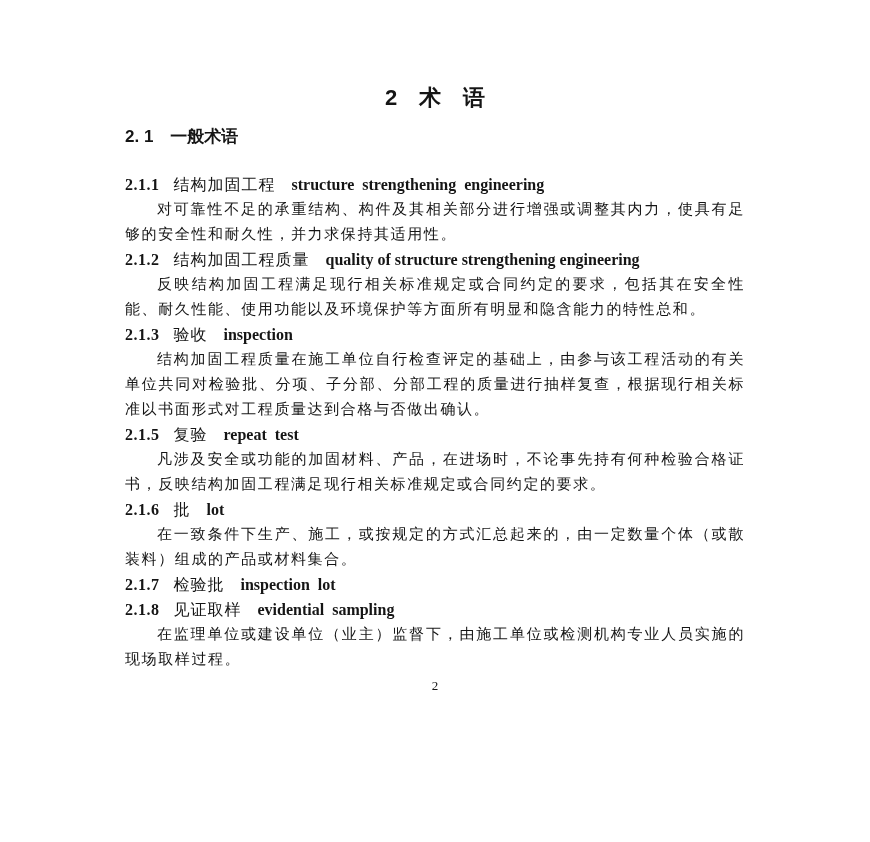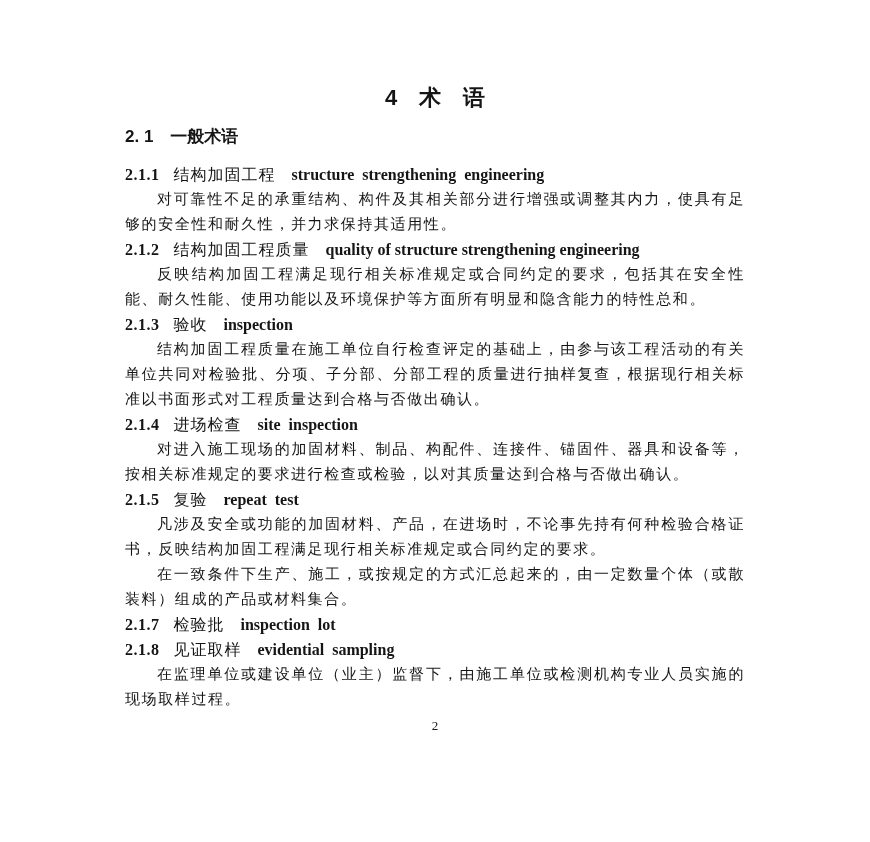--- a/index.html
+++ b/index.html
@@ -29,21 +29,21 @@
   }
   .section-title {
     font-family: "Liberation Sans", "DejaVu Sans", sans-serif;
     font-weight: bold;
     font-size: 17px;
     line-height: 20px;
     margin: 17px 0 0 0;
     white-space: pre-wrap;
   }
   .terms {
-    margin-top: 15px;
+    margin-top: 25px;
   }
   .term-head {
     font-size: 16px;
     line-height: 25px;
   }
   .t-num {
     font-family: "Liberation Serif", "DejaVu Serif", serif;
     font-weight: bold;
     letter-spacing: 0.5px;
     margin-right: 14px;
@@ -71,21 +71,21 @@
     text-align: center;
     font-family: "Liberation Serif", "DejaVu Serif", serif;
     font-size: 13px;
     line-height: 16px;
   }
 </style>
 </head>
 <body>
 
 <div class="doc">
-  <h1 class="chapter-title">4　术　语</h1>
+  <h1 class="chapter-title">2　术　语</h1>
   <h2 class="section-title">2. 1　一般术语</h2>
   <div class="terms" id="terms">
   <div class="term">
     <div class="term-head">
       <span class="t-num">2.1.1</span><span class="t-zh">结构加固工程</span><span class="t-en">structure  strengthening  engineering</span>
     </div>
     <p class="term-def">对可靠性不足的承重结构、构件及其相关部分进行增强或调整其内力，使具有足够的安全性和耐久性，并力求保持其适用性。</p>
   </div>
 
   <div class="term">
@@ -95,35 +95,32 @@
     <p class="term-def">反映结构加固工程满足现行相关标准规定或合同约定的要求，包括其在安全性能、耐久性能、使用功能以及环境保护等方面所有明显和隐含能力的特性总和。</p>
   </div>
 
   <div class="term">
     <div class="term-head">
       <span class="t-num">2.1.3</span><span class="t-zh">验收</span><span class="t-en">inspection</span>
     </div>
     <p class="term-def">结构加固工程质量在施工单位自行检查评定的基础上，由参与该工程活动的有关单位共同对检验批、分项、子分部、分部工程的质量进行抽样复查，根据现行相关标准以书面形式对工程质量达到合格与否做出确认。</p>
   </div>
 
-  <div class="term">
-    <div class="term-head">
-      <span class="t-num">2.1.4</span><span class="t-zh">进场检查</span><span class="t-en">site  inspection</span>
-    </div>
-    <p class="term-def">对进入施工现场的加固材料、制品、构配件、连接件、锚固件、器具和设备等，按相关标准规定的要求进行检查或检验，以对其质量达到合格与否做出确认。</p>
-  </div>
 
   <div class="term">
     <div class="term-head">
       <span class="t-num">2.1.5</span><span class="t-zh">复验</span><span class="t-en">repeat  test</span>
     </div>
     <p class="term-def">凡涉及安全或功能的加固材料、产品，在进场时，不论事先持有何种检验合格证书，反映结构加固工程满足现行相关标准规定或合同约定的要求。</p>
   </div>
 
   <div class="term">
+    <div class="term-head">
+      <span class="t-num">2.1.6</span><span class="t-zh">批</span><span class="t-en">lot</span>
+    </div>
     <p class="term-def">在一致条件下生产、施工，或按规定的方式汇总起来的，由一定数量个体（或散装料）组成的产品或材料集合。</p>
   </div>
 
   <div class="term">
     <div class="term-head">
       <span class="t-num">2.1.7</span><span class="t-zh">检验批</span><span class="t-en">inspection  lot</span>
     </div>
   </div>
 
   <div class="term">

